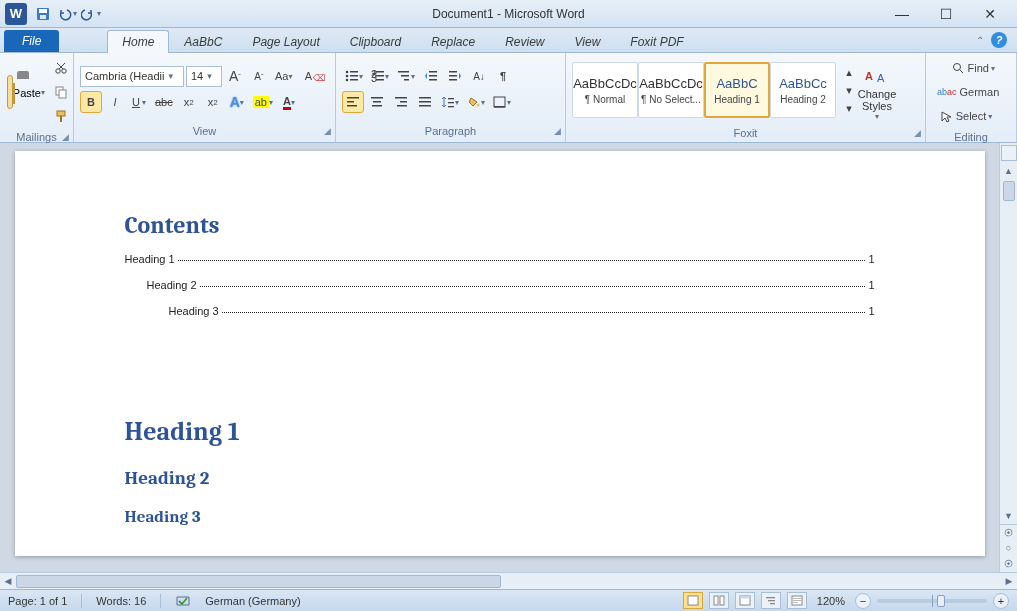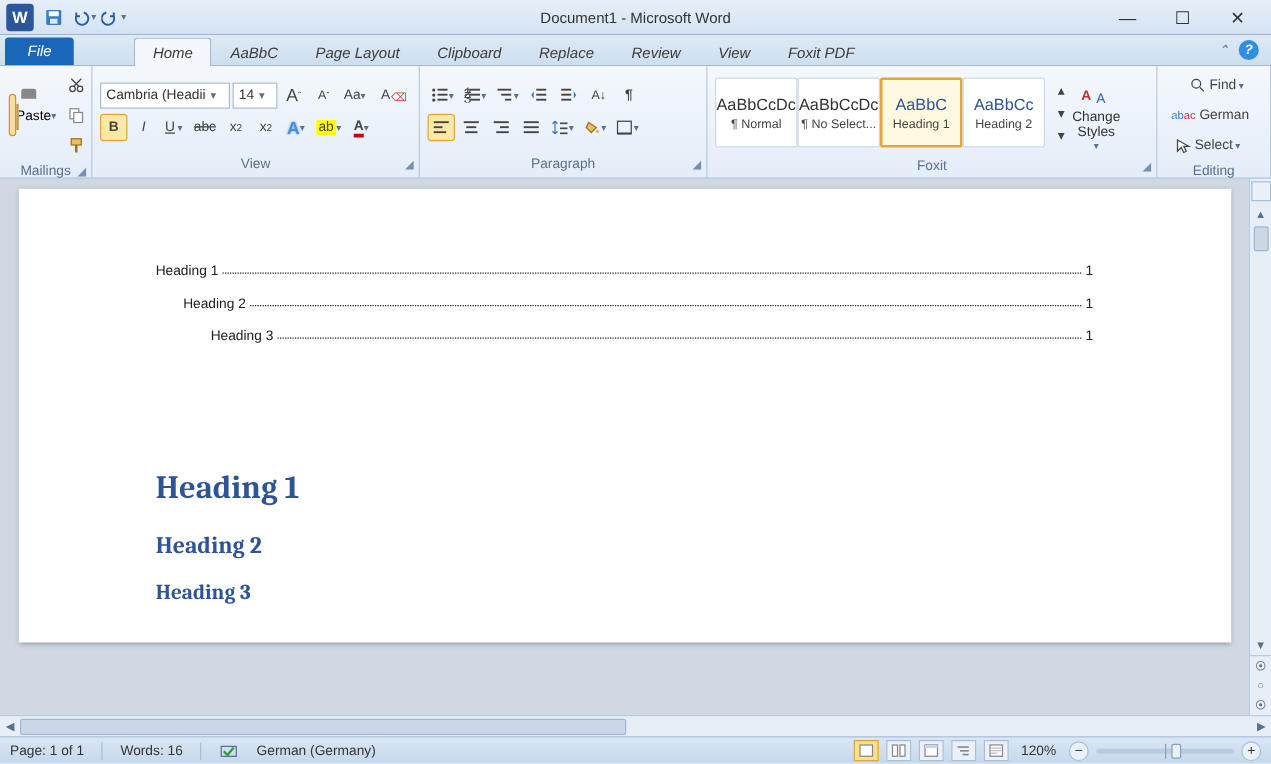--- a/index.html
+++ b/index.html
@@ -414,20 +414,21 @@
           </div>
     </div>
       </div>
     <div class="label"><span>Editing</span></div>
   </div>
 </div>
 
 <div class="docarea">
   <div style="flex:1;overflow:hidden;position:relative">
     <div class="page">
+      <div class="contents-title">Contents</div>
       <div id="toc">
           <div class="tocrow" style="padding-left: 0px;">
             <span class="txt">Heading 1</span>
             <span class="dots"></span>
             <span class="pg"> 1</span>
           </div>
           <div class="tocrow" style="padding-left: 22px;">
             <span class="txt">Heading 2</span>
             <span class="dots"></span>
             <span class="pg"> 1</span>

